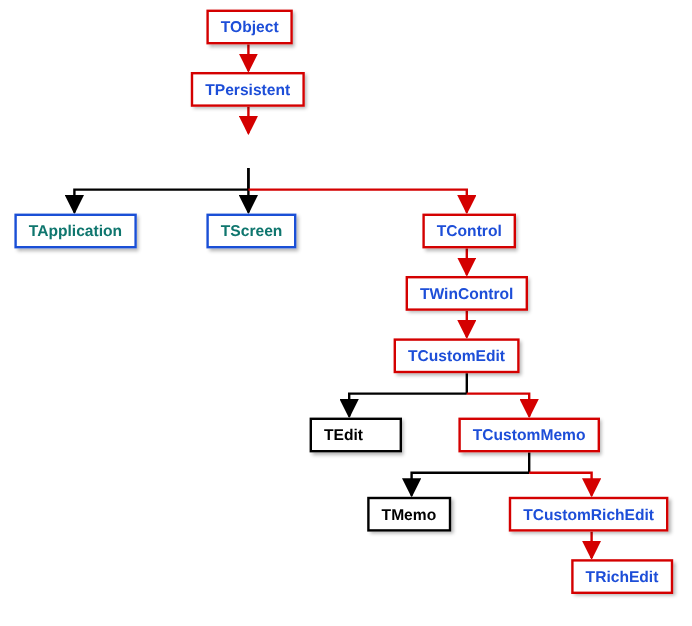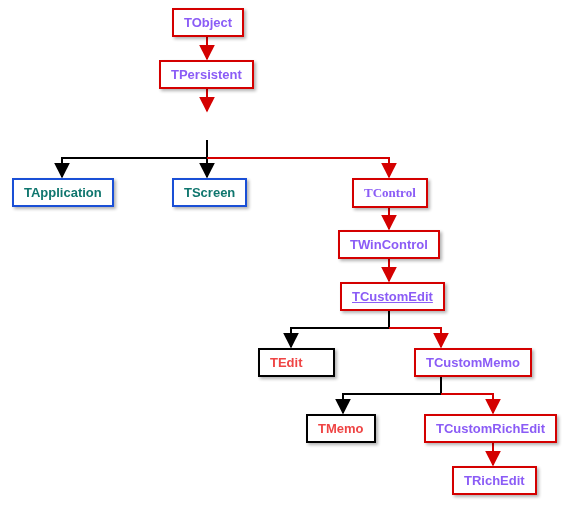--- a/index.html
+++ b/index.html
@@ -20,23 +20,23 @@
   }
   .node {
     position: absolute;
     box-sizing: border-box;
     border: 2px solid;
     padding: 5px 10px;
     white-space: nowrap;
     box-shadow: 2px 2px 3px rgba(0,0,0,0.3);
     background: #fff;
   }
-  .red   { border-color: #d40000; color: #8b5cf6; }
+  .red   { border-color: #d40000; color: #1d4ed8; }
   .blue  { border-color: #1a4fd6; color: #0f766e; }
-  .black { border-color: #000;    color: #ef4444; }
+  .black { border-color: #000;    color: #000000; }
   svg.edges {
     position: absolute;
     inset: 0;
     width: 577px;
     height: 522px;
     overflow: visible;
   }
 </style>
 </head>
 <body>
@@ -82,25 +82,25 @@
     <path d="M441,394 L493,394 L493,413" stroke="#d40000" stroke-width="2" fill="none" marker-end="url(#arr-red)"></path>
 
     <path d="M493,442 L493,465" stroke="#d40000" stroke-width="2" fill="none" marker-end="url(#arr-red)"></path>
   </svg>
 
   <div class="node red" style="left:172px; top:8px;">TObject</div>
   <div class="node red" style="left:159px; top:60px;text-align:center;">TPersistent</div>
 
   <div class="node blue" style="left:12px;  top:178px;">TApplication</div>
   <div class="node blue" style="left:172px; top:178px;">TScreen</div>
-  <div class="node red" style="left:352px; top:178px;font-family:Liberation Serif, serif;">TControl</div>
+  <div class="node red" style="left:352px; top:178px;">TControl</div>
 
   <div class="node red" style="left:338px; top:230px;text-align:center;">TWinControl</div>
-  <div class="node red" style="left:340px; top:282px;text-decoration:underline;">TCustomEdit</div>
+  <div class="node red" style="left:328px; top:282px;">TCustomEdit</div>
 
   <div class="node black" style="left:258px; top:348px; padding-right:30px;">TEdit</div>
-  <div class="node red" style="left:382px; top:348px;margin-left:32px;">TCustomMemo</div>
+  <div class="node red" style="left:382px; top:348px;">TCustomMemo</div>
 
   <div class="node black" style="left:306px; top:414px;">TMemo</div>
   <div class="node red" style="left:424px; top:414px;">TCustomRichEdit</div>
 
-  <div class="node red" style="left:452px; top:466px;">TRichEdit</div>
+  <div class="node red" style="left:476px; top:466px;">TRichEdit</div>
 </div>
 
 </body></html>

